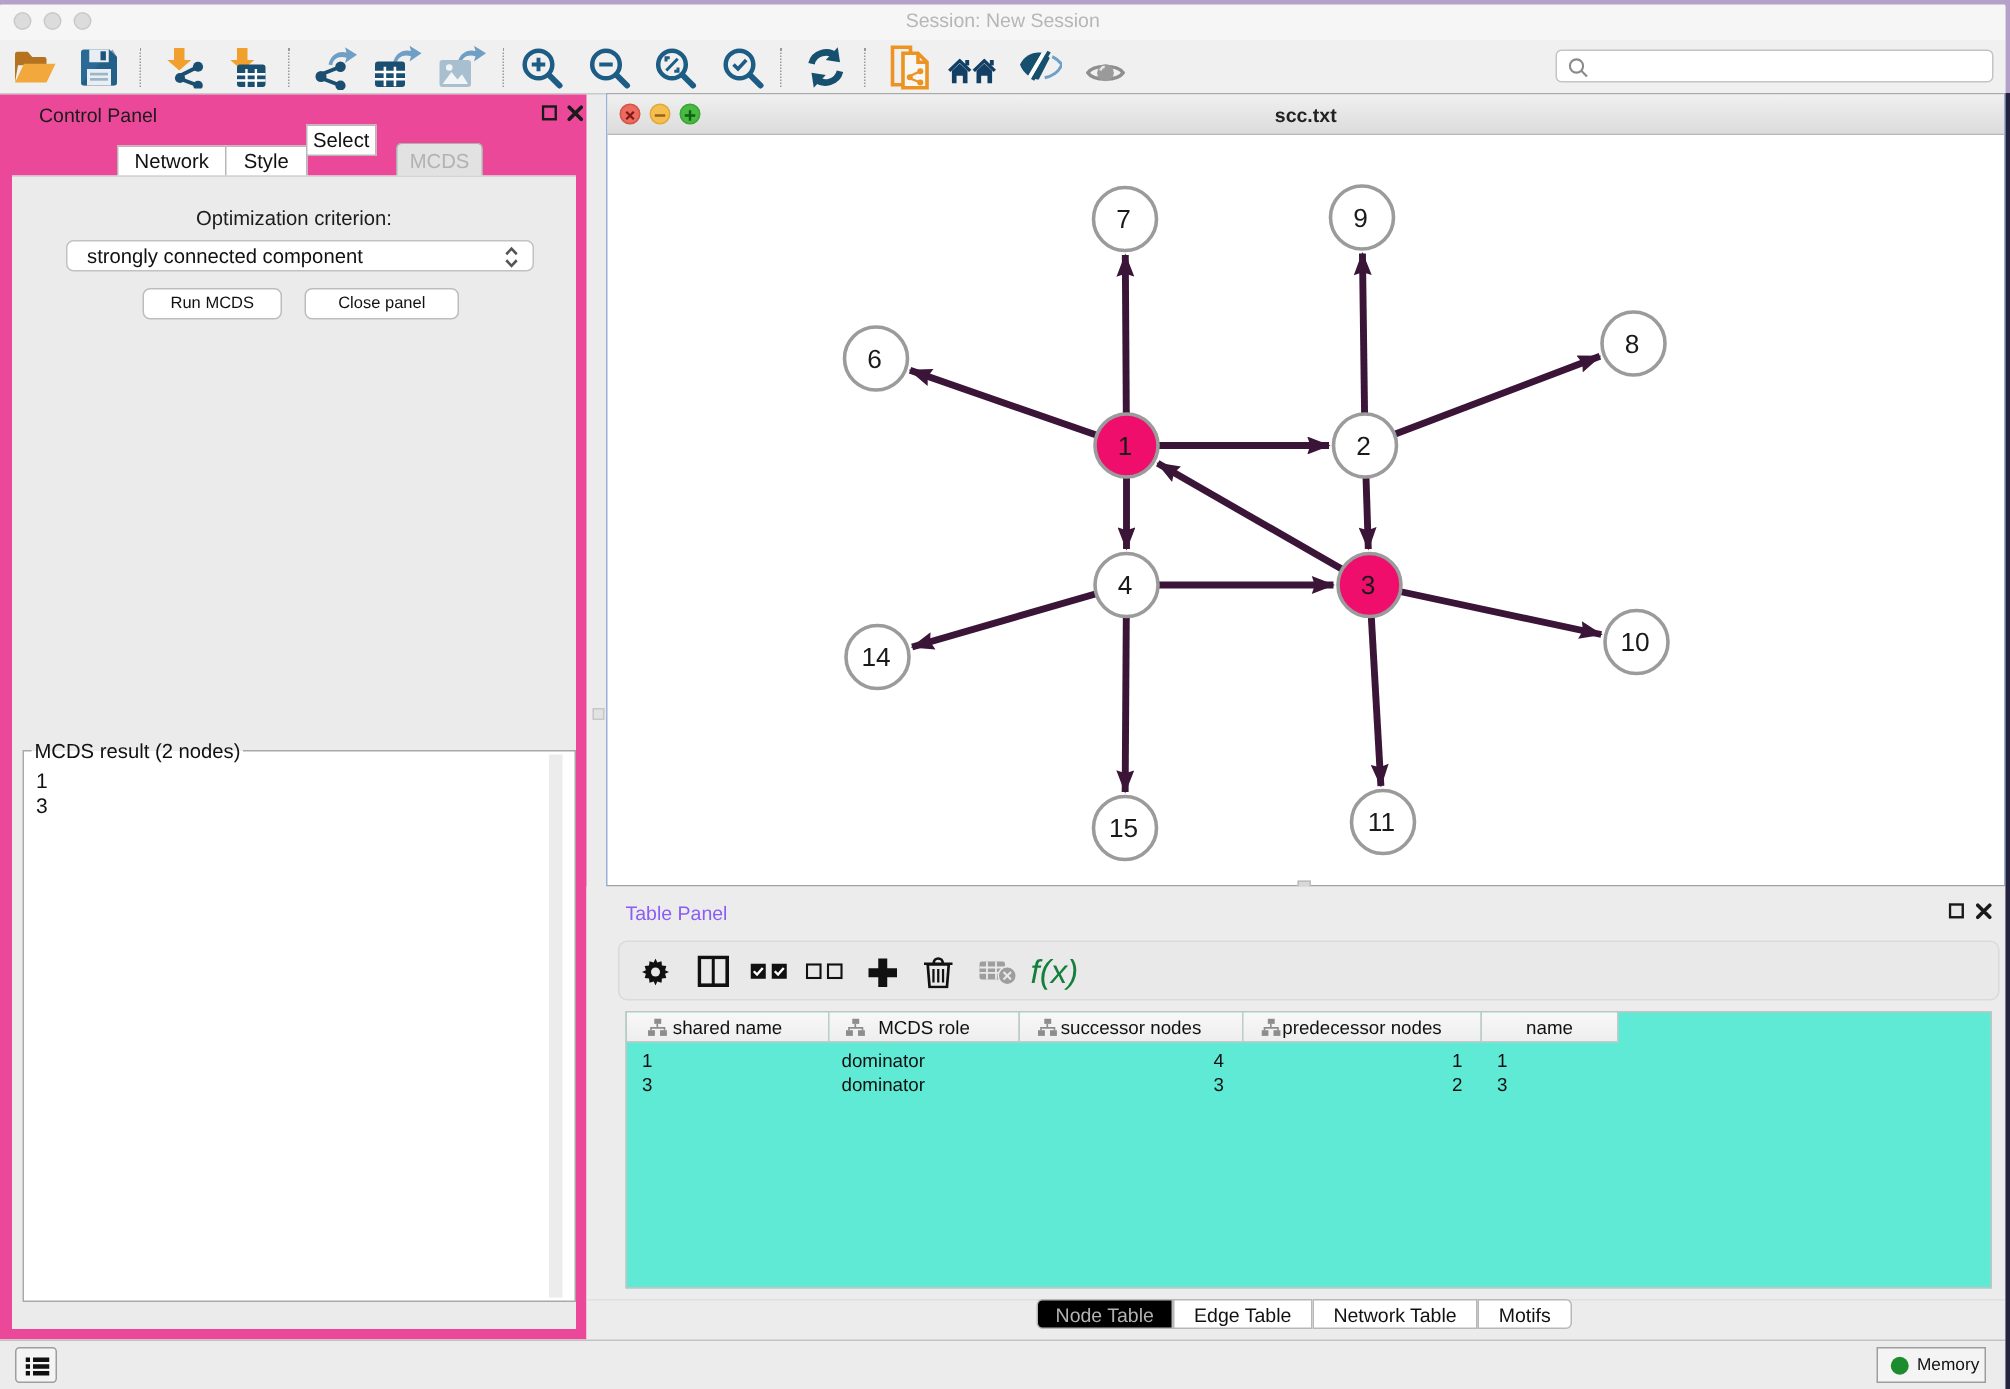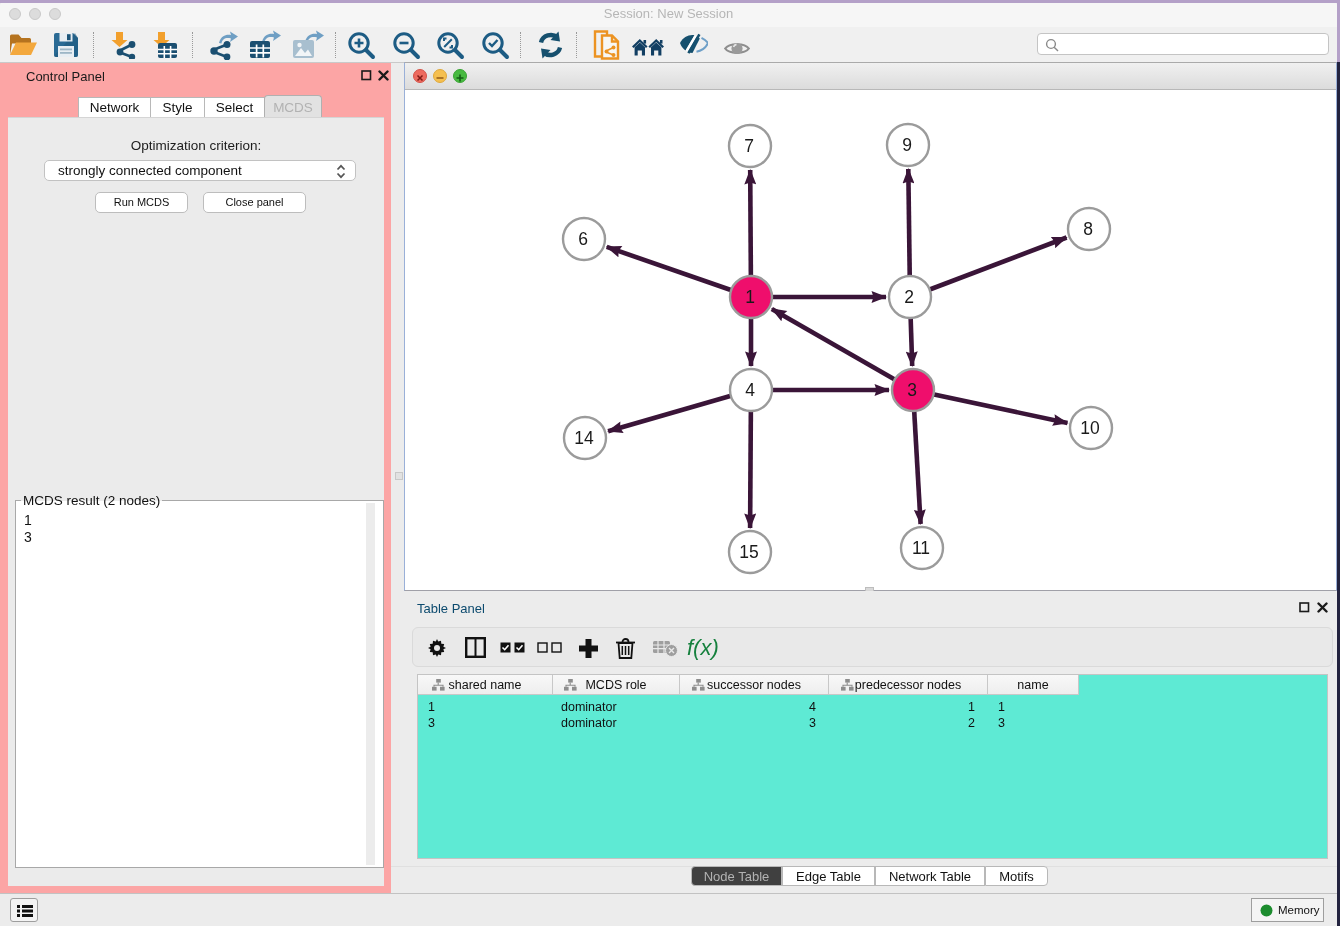--- a/index.html
+++ b/index.html
@@ -6,41 +6,41 @@
 html,body { width:1340px; height:926px; overflow:hidden; }
 body { font-family:"Liberation Sans", sans-serif; background:#b4a0c8; position:relative; }
 #win { position:absolute; left:0; top:0; width:1337px; height:926px; background:#ececec; border-radius:5px 5px 0 0; overflow:hidden; }
 #titlebar { position:absolute; left:0; top:0; width:1337px; height:27px; background:#f6f6f6; }
 #titlebar .dot { position:absolute; top:8px; width:12px; height:12px; border-radius:50%; background:#dcdcdc; border:1px solid #c9c9c9; }
 #title { position:absolute; top:6px; left:0; width:1337px; text-align:center; font-size:13px; color:#b6b6b6; }
 #toolbar { position:absolute; left:0; top:27px; width:1337px; height:36px; background:#f0f0f0; border-bottom:1px solid #c9c9c9; }
 .tbsep { position:absolute; top:5px; height:26px; width:0; border-left:1px dotted #9a9a9a; }
 .ticon { position:absolute; top:3px; }
 
-#cpanel { position:absolute; left:0; top:63px; width:391px; height:830px; background:#fca5a5; }
+#cpanel { position:absolute; left:0; top:63px; width:391px; height:830px; background:#ec4899; }
 #cphead { position:absolute; left:0; top:0; width:391px; height:26px; }
 #cphead .t { position:absolute; left:26px; top:6px; font-size:13px; color:#1a1a1a; }
 .tabs { position:absolute; font-size:13.5px; }
 .tab { position:absolute; top:0; height:21px; background:#fff; border:1px solid #b8b8b8; color:#111; text-align:center; line-height:20px; }
 .tabsel { background:#e2e2e2; color:#b2b2b2; border:1px solid #b0b0b0; border-bottom:none; border-radius:4px 4px 0 0; }
 #cpcontent { position:absolute; left:8px; top:54px; width:376px; height:769px; background:#ebebeb; border-top:1px solid #d5d5d5; }
 #optlabel { position:absolute; left:0; top:20px; width:376px; text-align:center; font-size:13.5px; color:#1c1c1c; }
 #dropdown { position:absolute; left:36px; top:42px; width:312px; height:21px; background:#fff; border:1px solid #c2c2c2; border-radius:5px; font-size:13.5px; color:#111; line-height:19px; padding-left:13px; }
 .btn { position:absolute; top:74px; height:21px; background:#fff; border:1px solid #bdbdbd; border-radius:5px; font-size:11px; color:#111; text-align:center; line-height:19px; }
 #mcdsbox { position:absolute; left:7px; top:382px; width:369px; height:368px; background:#fff; border:1px solid #a8a8a8; }
 #mcdsleg { position:absolute; left:13px; top:375px; background:linear-gradient(#ebebeb 50%,#fff 50%); font-size:13.5px; color:#111; padding:0 2px; }
 #mcdstrack { position:absolute; right:8px; top:2px; width:9px; height:362px; background:#ececec; }
 
 #netframe { position:absolute; left:404px; top:62px; width:933px; height:529px; background:#fff; border:1px solid #9ab0d8; border-top:1px solid #aaaaaa; border-bottom:1px solid #a0a0a8; }
 #nethead { position:absolute; left:0; top:0; width:931px; height:27px; background:linear-gradient(#f0f0f0,#dcdcdc); border-bottom:1px solid #b8b8b8; }
 #nettitle { position:absolute; left:0; top:6px; width:931px; text-align:center; font-size:13px; font-weight:bold; color:#222; }
 .tl { position:absolute; top:6px; width:14px; height:14px; border-radius:50%; }
 
 #tpanel { position:absolute; left:391px; top:591px; width:946px; height:302px; background:#ececec; }
-#tphead { position:absolute; left:26px; top:10px; font-size:13px; color:#0c4a6e; }
+#tphead { position:absolute; left:26px; top:10px; font-size:13px; color:#8b5cf6; }
 #tptools { position:absolute; left:21px; top:36px; width:921px; height:40px; background:#e9e9e9; border:1px solid #dadada; border-radius:6px; }
 #ttable { position:absolute; left:26px; top:83px; width:911px; height:185px; background:#5eead4; border:1px solid #c4c4c4; }
 .th { position:absolute; top:0; height:20px; background:linear-gradient(#f8f8f8,#eee); border-right:1px solid #c8c8c8; border-bottom:1px solid #c8c8c8; font-size:12.5px; color:#111; text-align:center; line-height:20px; }
 .td { position:absolute; font-size:12.5px; color:#111; height:16px; line-height:16px; }
 #btabs { position:absolute; left:0; top:275px; width:949px; font-size:13px; }
 .btab { position:absolute; top:0; height:20px; background:#fff; border:1px solid #b8b8b8; color:#111; text-align:center; line-height:19px; }
 #statusbar { position:absolute; left:0; top:893px; width:1337px; height:33px; background:#ececec; border-top:1px solid #c2c2c2; }
 #membtn { position:absolute; right:13px; top:4px; width:73px; height:24px; background:#f4f4f4; border:1px solid #9e9e9e; font-size:11.5px; color:#111; }
 #listbtn { position:absolute; left:10px; top:4px; width:28px; height:24px; background:#f4f4f4; border:1px solid #9e9e9e; border-radius:3px; }
 #searchbox { position:absolute; left:1037px; top:6px; width:292px; height:22px; background:#fff; border:1px solid #c4c4c4; border-radius:4px; }
@@ -185,21 +185,21 @@
       <svg style="position:absolute;left:361px;top:7px" width="11" height="11" viewBox="0 0 11 11">
           <rect x="1" y="1" width="8.5" height="8.5" fill="none" stroke="#1a1a1a" stroke-width="1.6"></rect>
         </svg>
       <svg style="position:absolute;left:378px;top:7px" width="11" height="11" viewBox="0 0 11 11">
           <path d="M1.5 1.5 L9.5 9.5 M9.5 1.5 L1.5 9.5" stroke="#1a1a1a" stroke-width="2.4" stroke-linecap="round"></path>
         </svg>
     </div>
     <div class="tabs">
       <div class="tab" style="left:78px;top:34px;width:73px">Network</div>
       <div class="tab" style="left:150px;top:34px;width:55px">Style</div>
-      <div class="tab" style="left:204px;top:34px;width:61px">Select</div>
+      <div class="tab" style="left:204px;top:20px;width:47px">Select</div>
       <div class="tabsel tab" style="left:264px;top:32px;width:58px;height:23px;line-height:23px">MCDS</div>
     </div>
     <div id="cpcontent">
       <div id="dropdown">strongly connected component
         <svg style="position:absolute;right:9px;top:3px" width="10" height="15" viewBox="0 0 10 15">
           <path d="M1.5 5.5 L5 1.8 L8.5 5.5 M1.5 9.5 L5 13.2 L8.5 9.5" fill="none" stroke="#555" stroke-width="1.7"></path>
         </svg>
       </div>
       <div id="optlabel">Optimization criterion:</div>
       <div class="btn" style="left:87px;width:93px">Run MCDS</div>
@@ -221,20 +221,21 @@
       <div class="tl" style="left:28px;background:#f5bf4f;border:1px solid #dfa93c">
         <svg width="12" height="12" viewBox="0 0 12 12">
             <path d="M2.5 6 h7" stroke="#99611a" stroke-width="1.6"></path>
           </svg>
       </div>
       <div class="tl" style="left:48px;background:#47ba40;border:1px solid #3aa435">
         <svg width="12" height="12" viewBox="0 0 12 12">
             <path d="M2.5 6 h7 M6 2.5 v7" stroke="#135e15" stroke-width="1.6"></path>
           </svg>
       </div>
+      <div id="nettitle">scc.txt</div>
     </div>
     <svg id="graph" style="position:absolute;left:0;top:27px" width="931" height="500" viewBox="0 0 931 500">
       <defs>
         <marker id="arw" viewBox="0 0 12 9" refX="11.2" refY="4.5" markerWidth="3.5" markerHeight="2.6" orient="auto">
           <path d="M0.3 0 L12 4.5 L0.3 9 L1.8 4.5 z" fill="#3a1538"></path>
         </marker>
       </defs>
       <g stroke="#3a1538" stroke-width="4.6">
         <line x1="346" y1="207" x2="345.2" y2="80.0" marker-end="url(#arw)"></line>
         <line x1="346" y1="207" x2="201.7" y2="156.9" marker-end="url(#arw)"></line>
@@ -375,21 +376,21 @@
       <div class="td" style="left:411px;top:24px;width:146px;text-align:right">1</div>
       <div class="td" style="left:580px;top:24px">1</div>
       <div class="td" style="left:10px;top:40px">3</div>
       <div class="td" style="left:143px;top:40px">dominator</div>
       <div class="td" style="left:262px;top:40px;width:136px;text-align:right">3</div>
       <div class="td" style="left:411px;top:40px;width:146px;text-align:right">2</div>
       <div class="td" style="left:580px;top:40px">3</div>
     </div>
     <div id="btabs">
       <div style="position:absolute;left:0;top:0;width:949px;height:1px;background:#e0e0e0"></div>
-      <div class="btab" style="left:300px;width:91px;background:#404040;color:#b2b2b2;border-radius:4px 0 0 4px">Node Table</div>
+      <div class="btab" style="left:300px;width:91px;background:#000000;color:#b2b2b2;border-radius:4px 0 0 4px">Node Table</div>
       <div class="btab" style="left:391px;width:93px">Edge Table</div>
       <div class="btab" style="left:484px;width:110px">Network Table</div>
       <div class="btab" style="left:594px;width:63px;border-radius:0 4px 4px 0">Motifs</div>
     </div>
   </div>
   <div id="statusbar">
     <div id="listbtn">
       <svg style="position:absolute;left:6px;top:5px" width="16" height="14" viewBox="0 0 16 14">
         <g fill="#111">
             <rect x="0" y="1" width="3" height="3"></rect>

